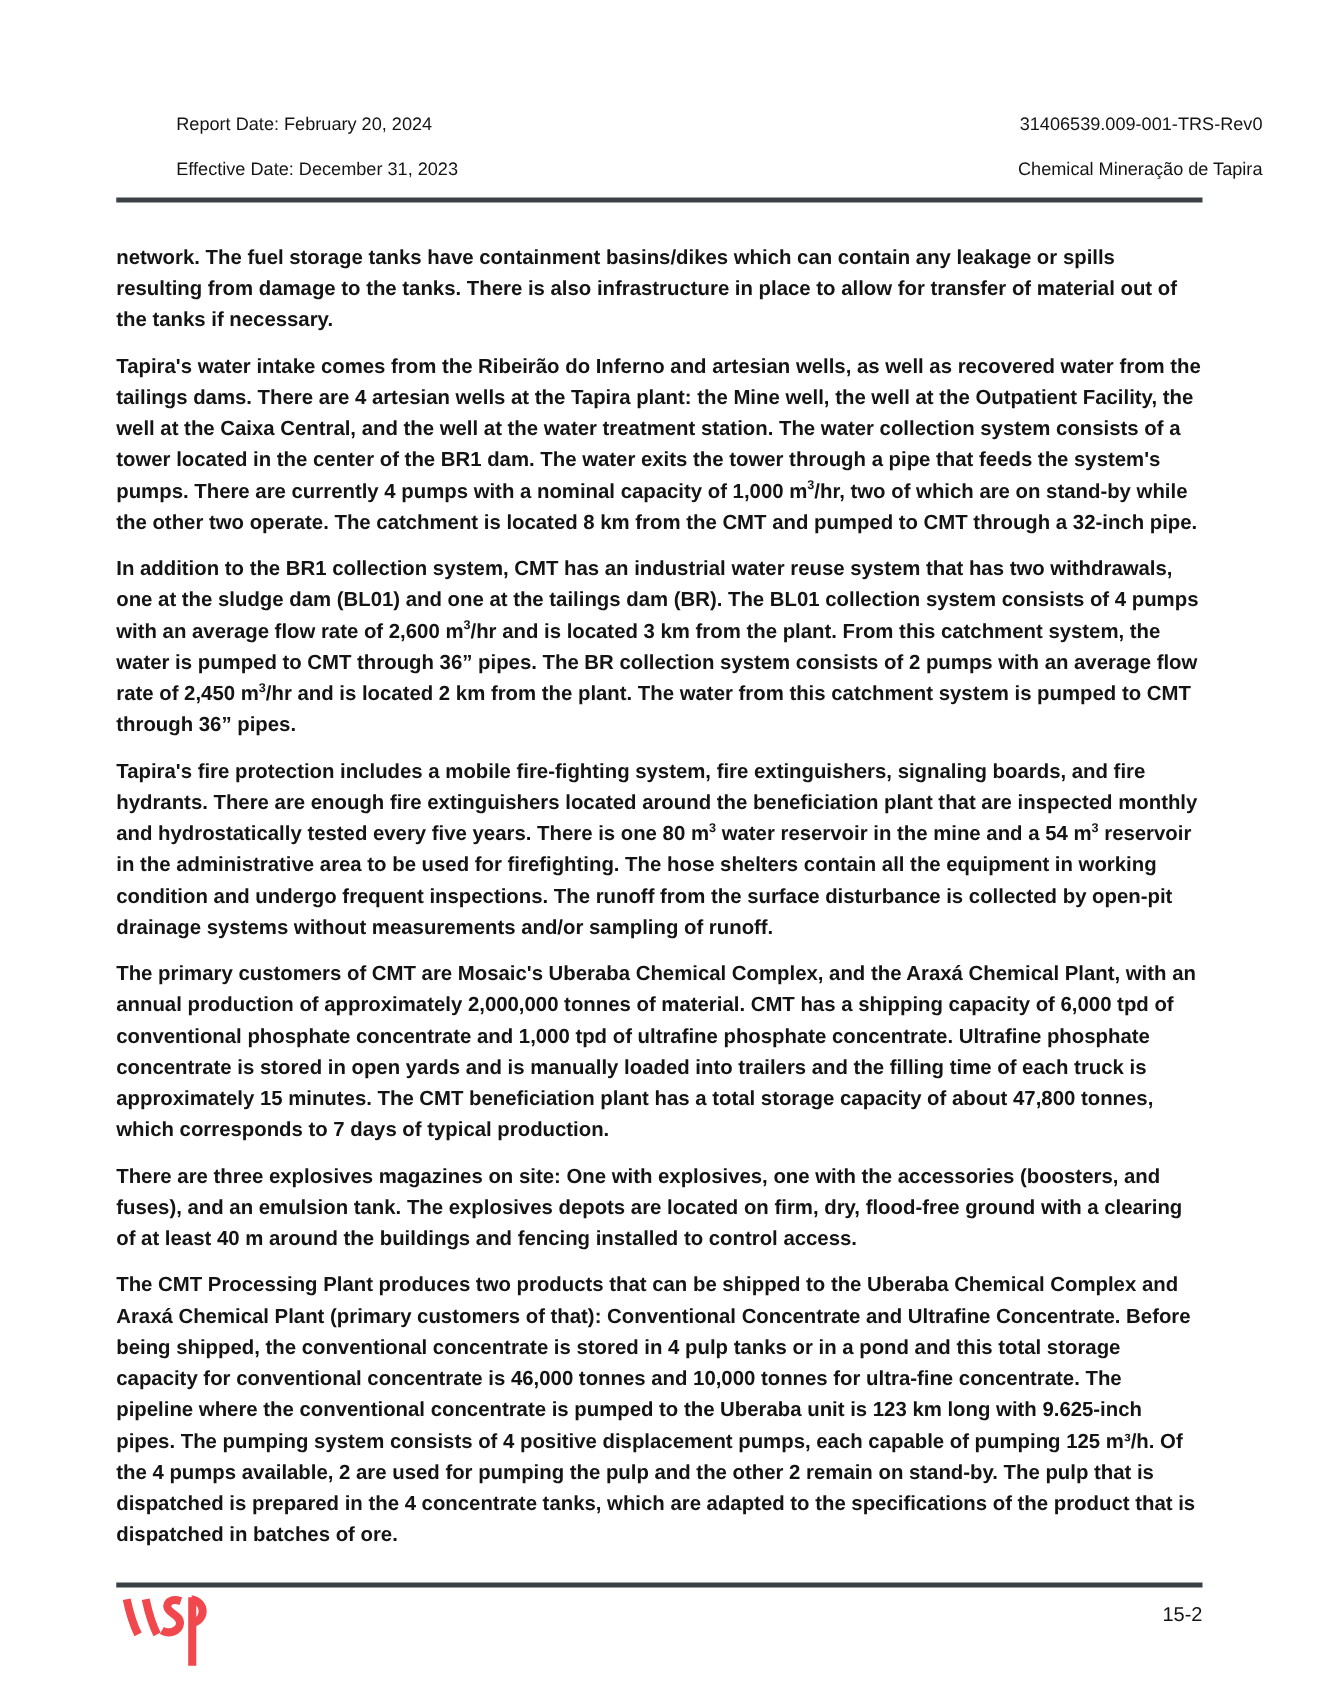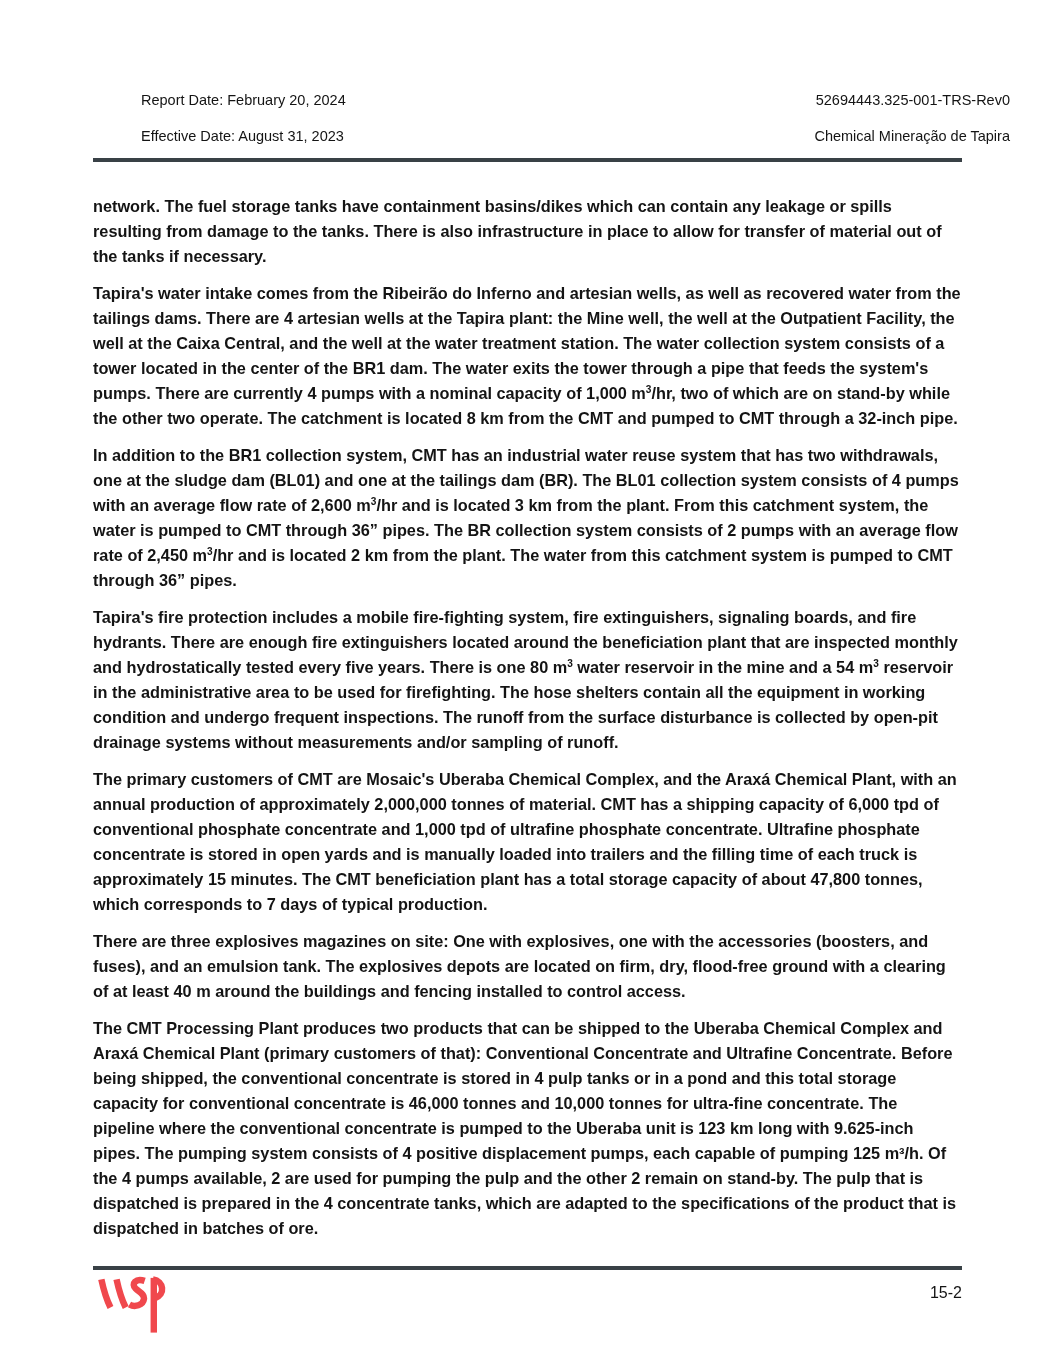--- a/index.html
+++ b/index.html
@@ -78,24 +78,24 @@
   }
 </style>
 </head>
 <body>
 
 <div class="page">
 
   <div class="page-header">
     <div class="header-col left">
       <div class="hline">Report Date: February 20, 2024</div>
-      <div class="hline">Effective Date: August 31, 2023</div>
+      <div class="hline">Effective Date: December 31, 2023</div>
     </div>
     <div class="header-col right">
-      <div class="hline">52694443.325-001-TRS-Rev0</div>
+      <div class="hline">31406539.009-001-TRS-Rev0</div>
       <div class="hline">Chemical Mineração de Tapira</div>
     </div>
   </div>
 
   <div class="rule header-rule"></div>
 
   <div class="body-content" id="paragraphs">
       <p class="para">network. The fuel storage tanks have containment basins/dikes which can contain any leakage or spills resulting from damage to the tanks. There is also infrastructure in place to allow for transfer of material out of the tanks if necessary.</p>
       <p class="para">Tapira's water intake comes from the Ribeirão do Inferno and artesian wells, as well as recovered water from the tailings dams. There are 4 artesian wells at the Tapira plant: the Mine well, the well at the Outpatient Facility, the well at the Caixa Central, and the well at the water treatment station. The water collection system consists of a tower located in the center of the BR1 dam. The water exits the tower through a pipe that feeds the system's pumps. There are currently 4 pumps with a nominal capacity of 1,000 m<sup>3</sup>/hr, two of which are on stand-by while the other two operate. The catchment is located 8 km from the CMT and pumped to CMT through a 32-inch pipe.</p>
       <p class="para">In addition to the BR1 collection system, CMT has an industrial water reuse system that has two withdrawals, one at the sludge dam (BL01) and one at the tailings dam (BR). The BL01 collection system consists of 4 pumps with an average flow rate of 2,600 m<sup>3</sup>/hr and is located 3 km from the plant. From this catchment system, the water is pumped to CMT through 36” pipes. The BR collection system consists of 2 pumps with an average flow rate of 2,450 m<sup>3</sup>/hr and is located 2 km from the plant. The water from this catchment system is pumped to CMT through 36” pipes.</p>

